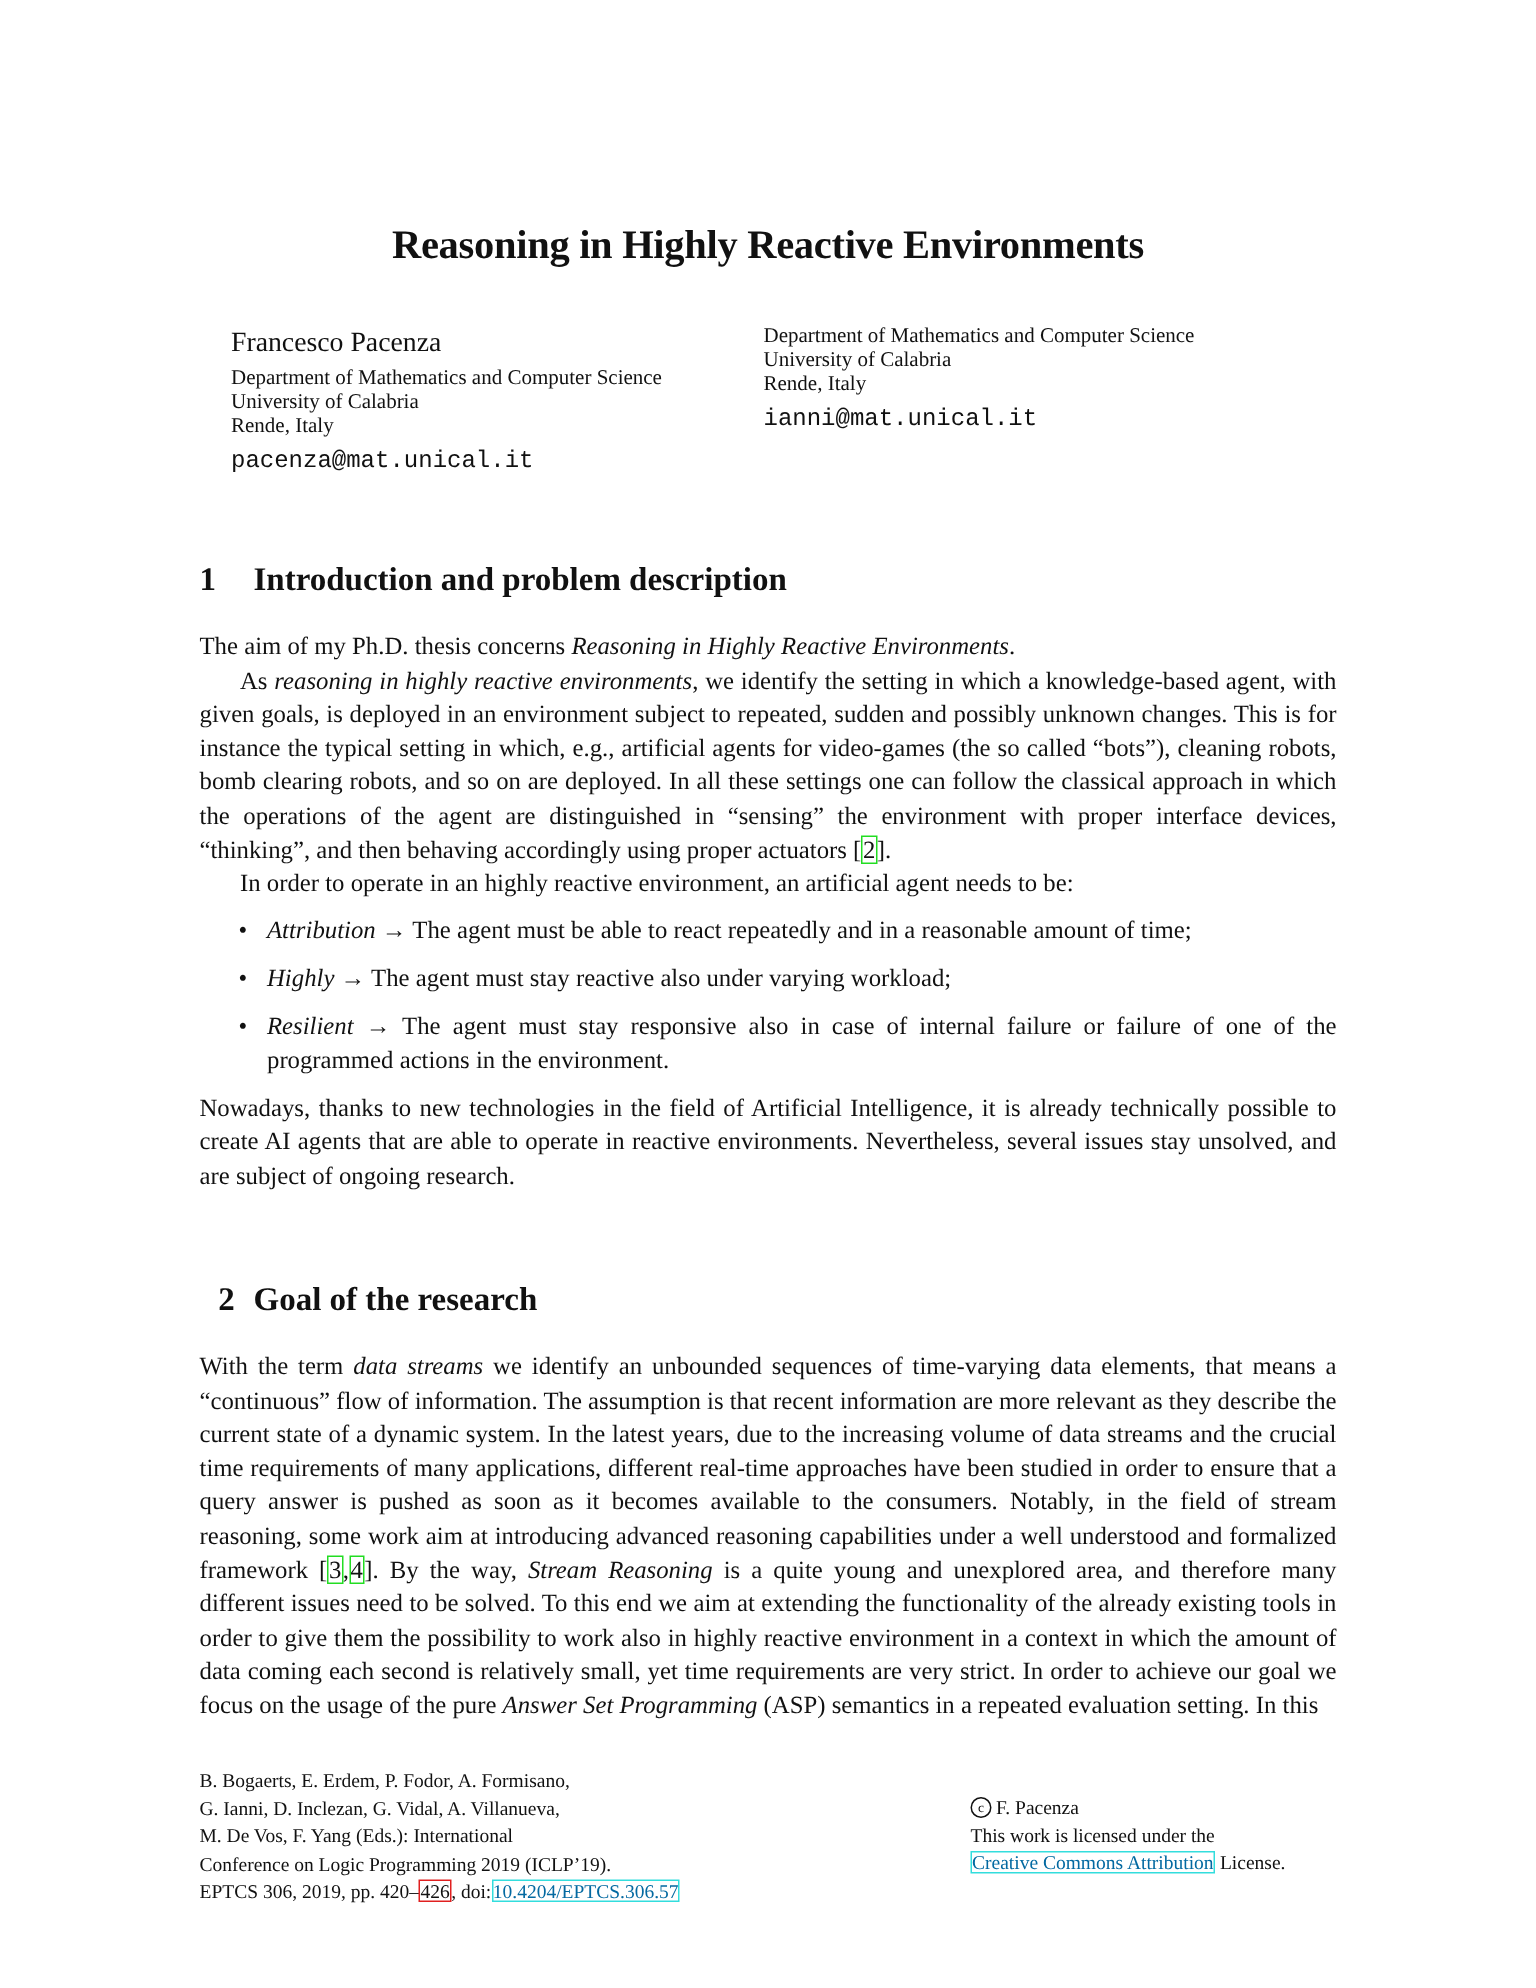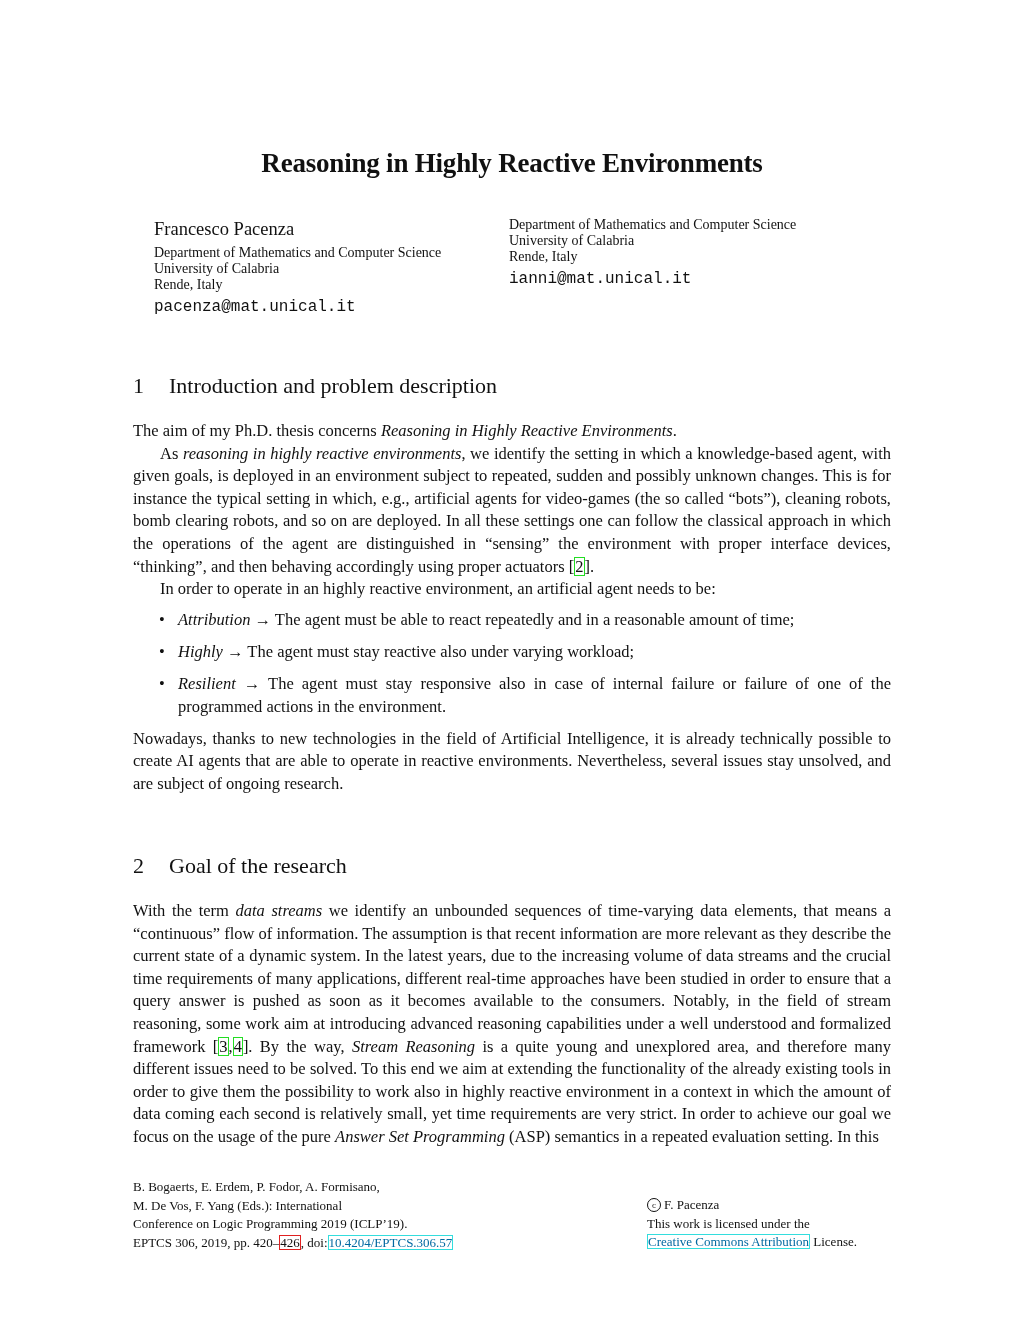--- a/index.html
+++ b/index.html
@@ -15,21 +15,21 @@
     }
     .author-col {
       position: absolute; top: 207px; width: 360px; text-align: left;
     }
     .author-col.left { left: 154px; }
     .author-col.right { left: 509px; }
     .author-name { font-size: 18.5px; line-height: 24px; margin-bottom: 4px; }
     .aff { font-size: 14px; line-height: 16px; }
     .email { font-family: "Liberation Mono", "DejaVu Sans Mono", monospace; font-size: 16px; line-height: 16px; margin-top: 6px; }
     .section-heading {
-      position: absolute; left: 133px; font-weight: normal; font-size: 22px;
+      position: absolute; left: 133px; font-weight: bold; font-size: 22px;
     }
     .section-heading .num { display: inline-block; width: 36px; }
     .body-block {
       position: absolute; left: 133px; width: 758px;
       font-size: 16.5px; line-height: 22.6px; text-align: justify;
     }
     .body-block p { margin: 0; }
     .indent { text-indent: 27px; }
     .bullets { margin: 8px 0 8px 0; padding: 0; list-style: none; }
     .bullets li { position: relative; padding-left: 45px; margin-bottom: 9.5px; }
@@ -82,30 +82,31 @@
     <p class="indent"><span>As </span><em>reasoning in highly reactive environments</em><span>, we identify the setting in which a knowledge-based agent, with given goals, is deployed in an environment subject to repeated, sudden and possibly unknown changes. This is for instance the typical setting in which, e.g., artificial agents for video-games (the so called “bots”), cleaning robots, bomb clearing robots, and so on are deployed. In all these settings one can follow the classical approach in which the operations of the agent are distinguished in “sensing” the environment with proper interface devices, “thinking”, and then behaving accordingly using proper actuators [</span><a class="cite-green">2</a><span>].</span></p>
     <p class="indent">In order to operate in an highly reactive environment, an artificial agent needs to be:</p>
     <ul class="bullets">
       <li><span class="dot">•</span><em>Attribution</em> <span>→</span><span> The agent must be able to react repeatedly and in a reasonable amount of time;</span></li>
       <li><span class="dot">•</span><em>Highly</em> <span>→</span><span> The agent must stay reactive also under varying workload;</span></li>
       <li><span class="dot">•</span><em>Resilient</em> <span>→</span><span> The agent must stay responsive also in case of internal failure or failure of one of the programmed actions in the environment.</span></li>
     </ul>
     <p>Nowadays, thanks to new technologies in the field of Artificial Intelligence, it is already technically possible to create AI agents that are able to operate in reactive environments.  Nevertheless, several issues stay unsolved, and are subject of ongoing research.</p>
   </div>
 
-  <div class="section-heading" style="top:843px;">
+  <div class="section-heading" style="top:843px;text-align:center;">
     <span class="num">2</span><span>Goal of the research</span>
   </div>
 
   <div class="body-block" style="top:890px;">
     <p><span>With the term </span><em>data streams</em><span> we identify an unbounded sequences of time-varying data elements, that means a “continuous” flow of information. The assumption is that recent information are more relevant as they describe the current state of a dynamic system. In the latest years, due to the increasing volume of data streams and the crucial time requirements of many applications, different real-time approaches have been studied in order to ensure that a query answer is pushed as soon as it becomes available to the consumers. Notably, in the field of stream reasoning, some work aim at introducing advanced reasoning capabilities under a well understood and formalized framework [</span><a class="cite-green">3</a><span>,</span><a class="cite-green">4</a><span>]. By the way, </span><em>Stream Reasoning</em><span> is a quite young and unexplored area, and therefore many different issues need to be solved.  To this end we aim at extending the functionality of the already existing tools in order to give them the possibility to work also in highly reactive environment in a context in which the amount of data coming each second is relatively small, yet time requirements are very strict.  In order to achieve our goal we focus on the usage of the pure </span><em>Answer Set Programming</em><span> (ASP) semantics in a repeated evaluation setting.  In this</span></p>
   </div>
 
   <div class="footer-left">
     <div>B. Bogaerts, E. Erdem, P. Fodor, A. Formisano,</div>
+    <div>G. Ianni, D. Inclezan, G. Vidal, A. Villanueva,</div>
     <div>M. De Vos, F. Yang (Eds.): International</div>
     <div>Conference on Logic Programming 2019 (ICLP’19).</div>
     <div><span>EPTCS 306, 2019, pp. 420–</span><a class="cite-red">426</a><span>, doi:</span><a class="link-cyan">10.4204/EPTCS.306.57</a></div>
   </div>
 
   <div class="footer-right">
     <div><span class="copy-sym">c</span><span>F. Pacenza</span></div>
     <div>This work is licensed under the</div>
     <div><a class="link-cyan">Creative Commons Attribution</a><span> License.</span></div>
   </div>

